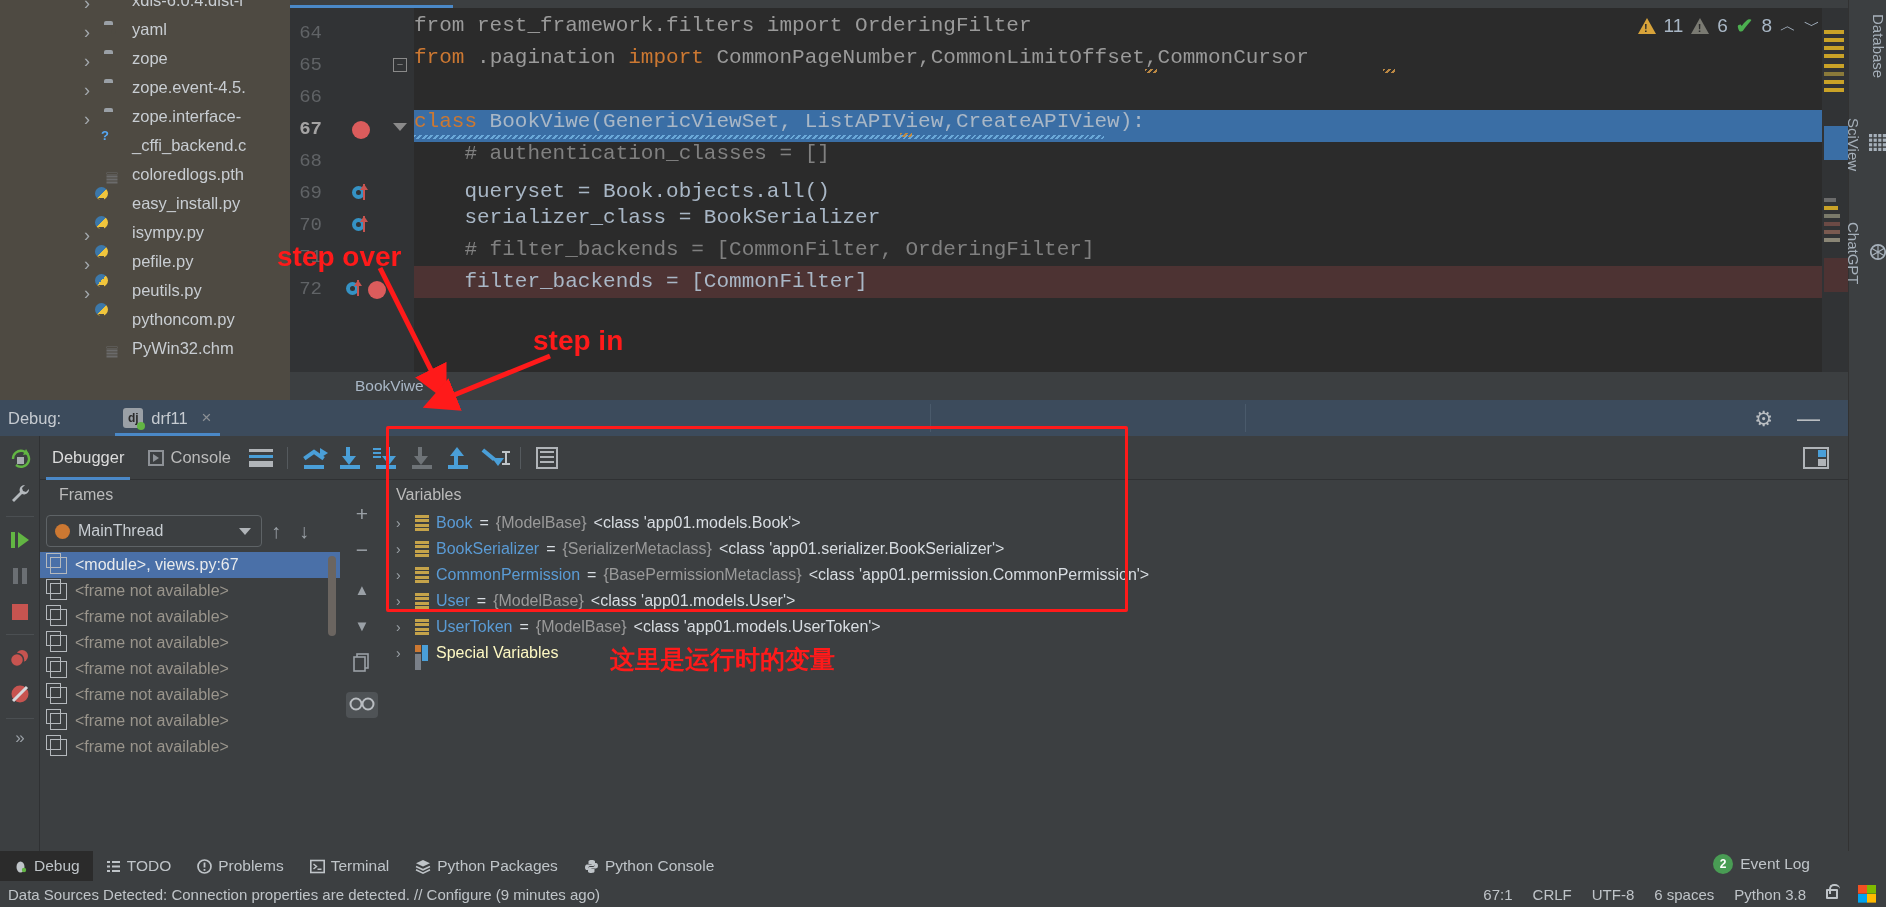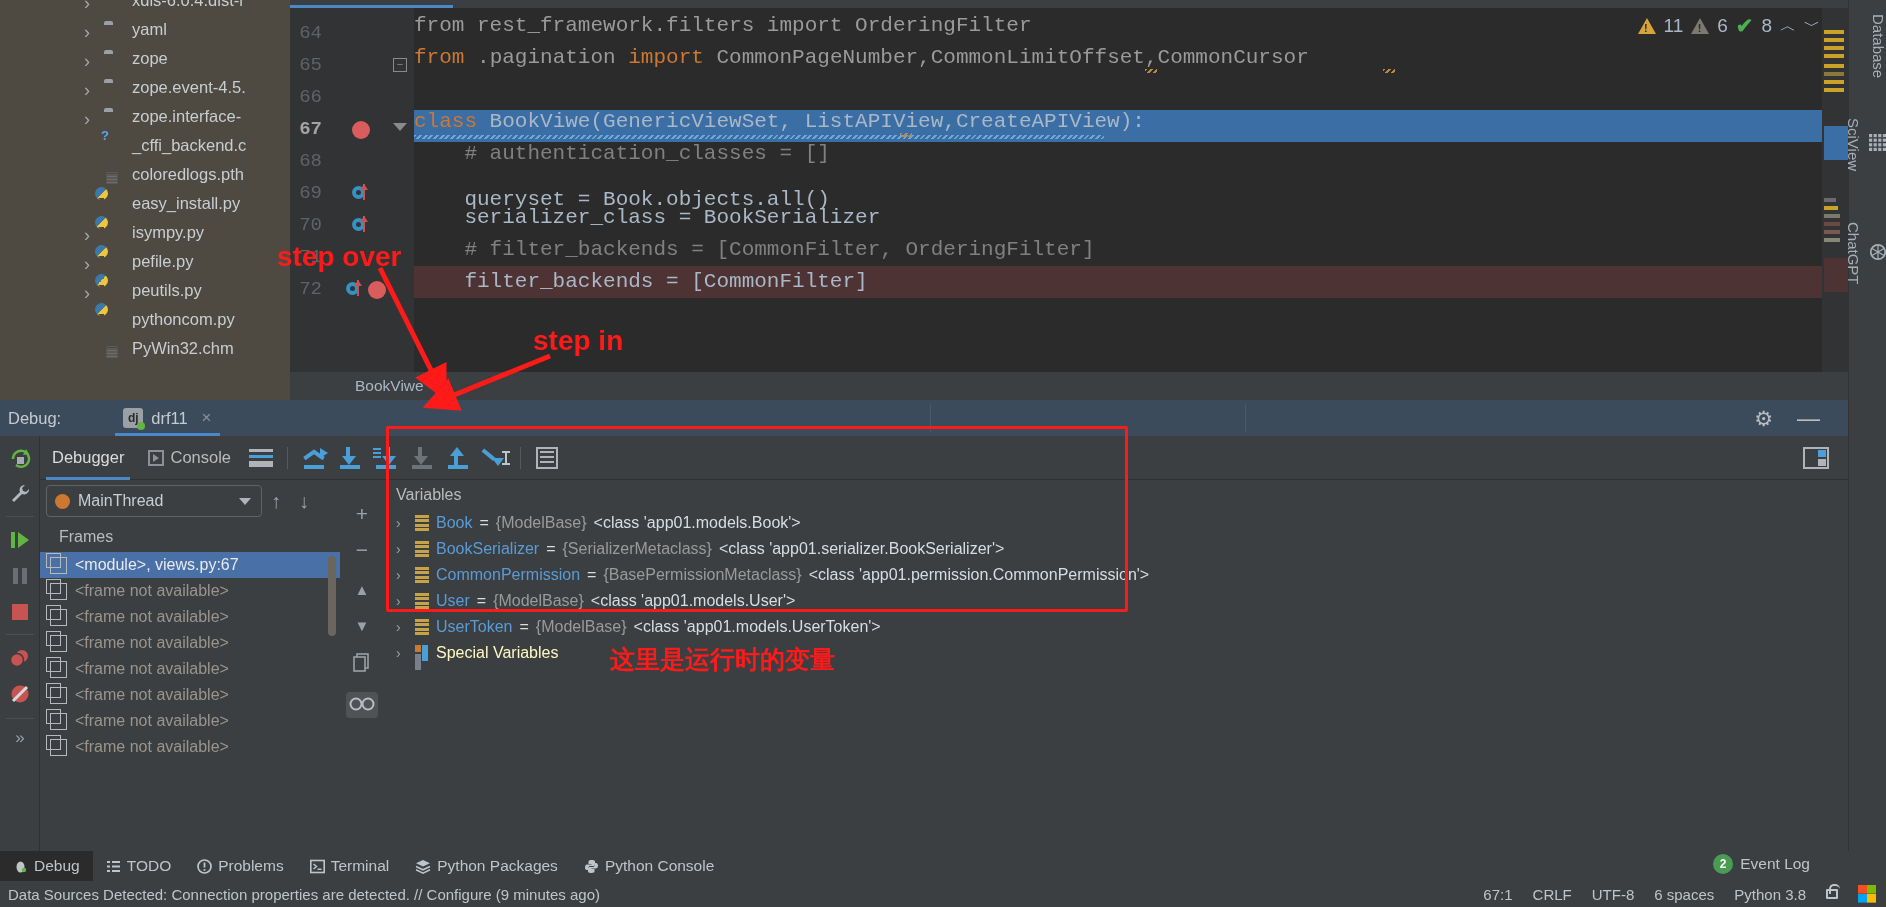--- a/index.html
+++ b/index.html
@@ -389,21 +389,21 @@
           </div>
         </div>
       <div id="hl-line"></div>
       <div id="err-line"></div>
       <div id="code-lines">
           <div class="code-line" style="top: 10px;"><span class="dim">from rest_framework.filters import OrderingFilter</span></div>
           <div class="code-line" style="top: 42px;"><span class="kw">from</span><span class="dim"> .pagination </span><span class="kw">import</span><span class="dim"> CommonPageNumber,CommonLimitOffset,CommonCursor</span></div>
           <div class="code-line" style="top: 74px;"></div>
           <div class="code-line" style="top: 106px;"><span class="kw">class</span><span class="txt"> BookViwe(GenericViewSet, ListAPIView,CreateAPIView):</span></div>
           <div class="code-line" style="top: 138px;"><span class="cmt">    # authentication_classes = []</span></div>
-          <div class="code-line" style="top: 184px;"><span class="txt">    queryset = Book.objects.all()</span></div>
+          <div class="code-line" style="top: 176px;"><span class="txt">    queryset = Book.objects.all()</span></div>
           <div class="code-line" style="top: 202px;"><span class="txt">    serializer_class = BookSerializer</span></div>
           <div class="code-line" style="top: 234px;"><span class="cmt">    # filter_backends = [CommonFilter, OrderingFilter]</span></div>
           <div class="code-line" style="top: 266px; text-align: center;"><span class="txt">    filter_backends = [CommonFilter]</span></div>
           <div class="squig" style="left: 124px; top: 135px; width: 690px;"></div>
           <div class="squig-orange" style="left: 855px; top: 69px;"></div>
           <div class="squig-orange" style="left: 1093px; top: 69px;"></div>
           <div class="squig-orange" style="left: 610px; top: 133px;"></div>
         </div>
 
       <div id="inspect">
@@ -605,30 +605,30 @@
         <svg width="26" height="22" viewBox="0 0 26 22">
           <rect x="1" y="1" width="24" height="20" fill="none" stroke="#b0b4b8" stroke-width="2"></rect>
           <rect x="15" y="3" width="8" height="7" fill="#4a9fd8"></rect>
           <rect x="15" y="12" width="8" height="7" fill="#b0b4b8"></rect>
         </svg>
       </div>
     </div>
 
     <div id="frames-bg"></div>
     <div id="frames-panel">
+      <div id="frames-title">Frames</div>
       <div id="thread-row">
         <div id="thread-combo">
           <span class="thread-dot"></span>
           <span>MainThread</span>
           <span class="combo-caret"></span>
         </div>
         <span class="up-arrow">↑</span>
         <span class="down-arrow">↓</span>
       </div>
-      <div id="frames-title">Frames</div>
       <div id="frames-list">
           <div class="frame-row sel">
             <span class="fr-ico"></span>
             <span>&lt;module&gt;, views.py:67</span>
           </div>
           <div class="frame-row">
             <span class="fr-ico"></span>
             <span>&lt;frame not available&gt;</span>
           </div>
           <div class="frame-row">

